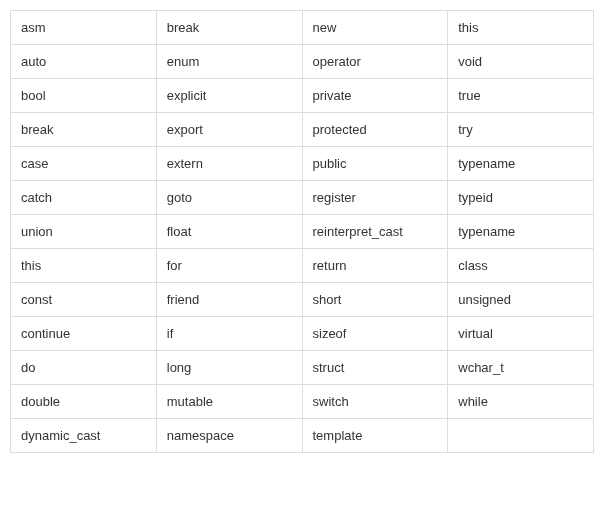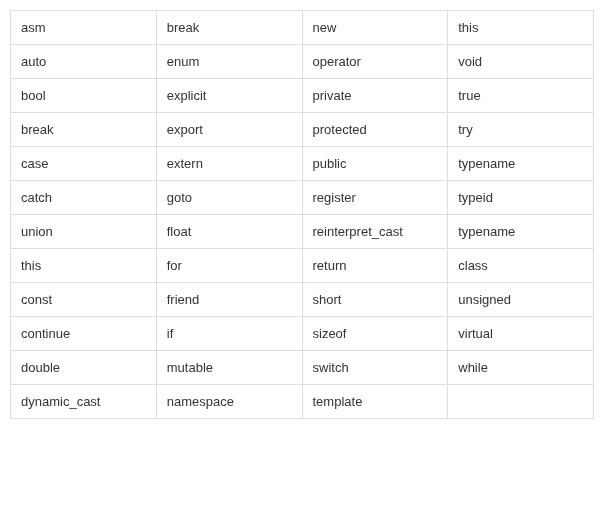--- a/index.html
+++ b/index.html
@@ -81,20 +81,26 @@
         <td>short</td>
         <td>unsigned</td>
       </tr>
       <tr>
         <td>continue</td>
         <td>if</td>
         <td>sizeof</td>
         <td>virtual</td>
       </tr>
       <tr>
+        <td>do</td>
+        <td>long</td>
+        <td>struct</td>
+        <td>wchar_t</td>
+      </tr>
+      <tr>
         <td>double</td>
         <td>mutable</td>
         <td>switch</td>
         <td>while</td>
       </tr>
       <tr>
         <td>dynamic_cast</td>
         <td>namespace</td>
         <td>template</td>
         <td></td>

